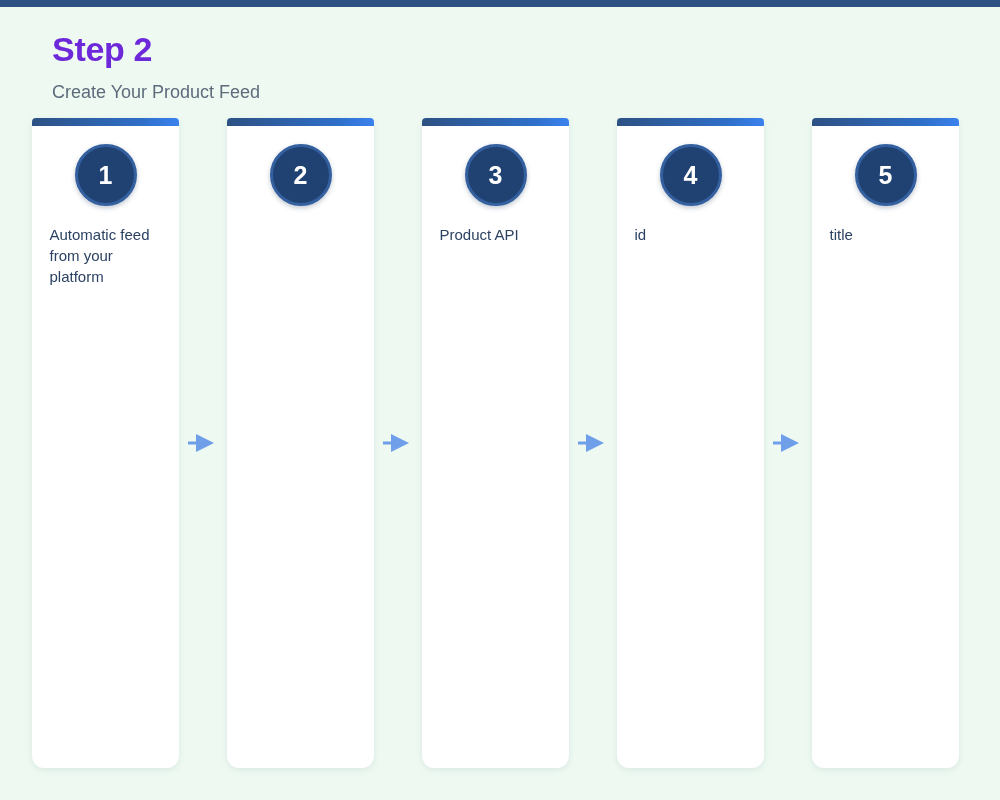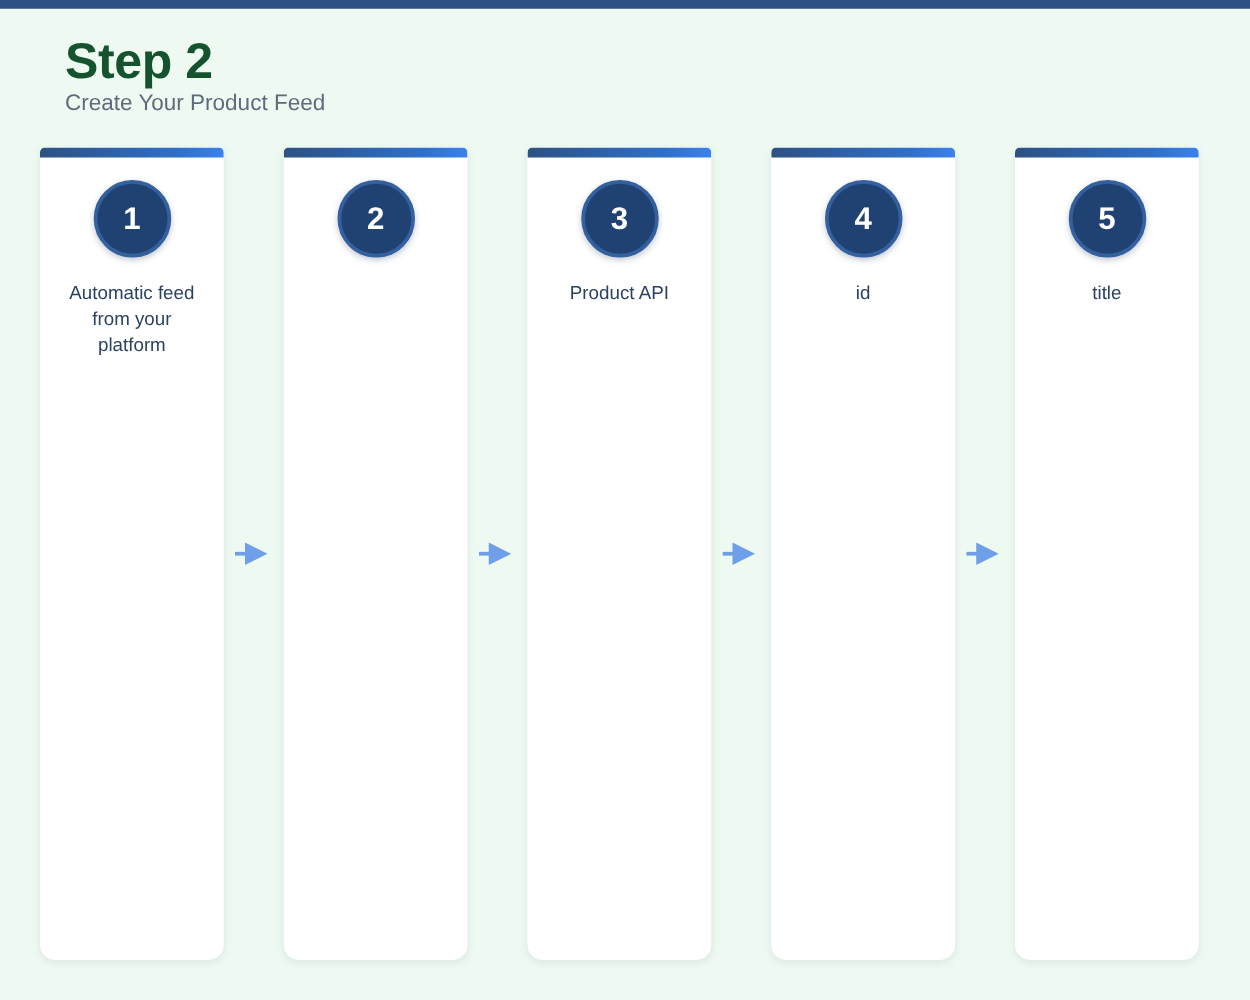--- a/index.html
+++ b/index.html
@@ -24,31 +24,31 @@
     background: #2d5183;
   }
 
   #page-header {
     position: absolute;
     top: 28px;
     left: 52px;
   }
 
   #page-title {
-    font-size: 40px;
+    font-size: 34px;
     font-weight: bold;
-    color: #14532d;
+    color: #6d28d9;
     letter-spacing: -0.3px;
     line-height: 42px;
   }
 
   #page-subtitle {
     font-size: 18px;
     color: #5d6b7c;
-    margin-top: 0;
+    margin-top: 10px;
     line-height: 24px;
   }
 
   #flow-row {
     position: absolute;
     top: 118px;
     left: 32px;
     width: 936px;
     height: 650px;
     display: flex;
@@ -93,21 +93,21 @@
     justify-content: center;
     color: #ffffff;
     font-size: 25px;
     font-weight: bold;
     box-shadow: 0 2px 5px rgba(28, 53, 87, 0.28);
   }
 
   .card-label {
     margin-top: 18px;
     width: 112px;
-    text-align: center;
+    text-align: left;
     font-size: 15px;
     line-height: 21px;
     color: #2c4262;
   }
 
   .arrow-connector {
     flex: 0 0 48px;
     height: 650px;
     display: flex;
     align-items: center;

